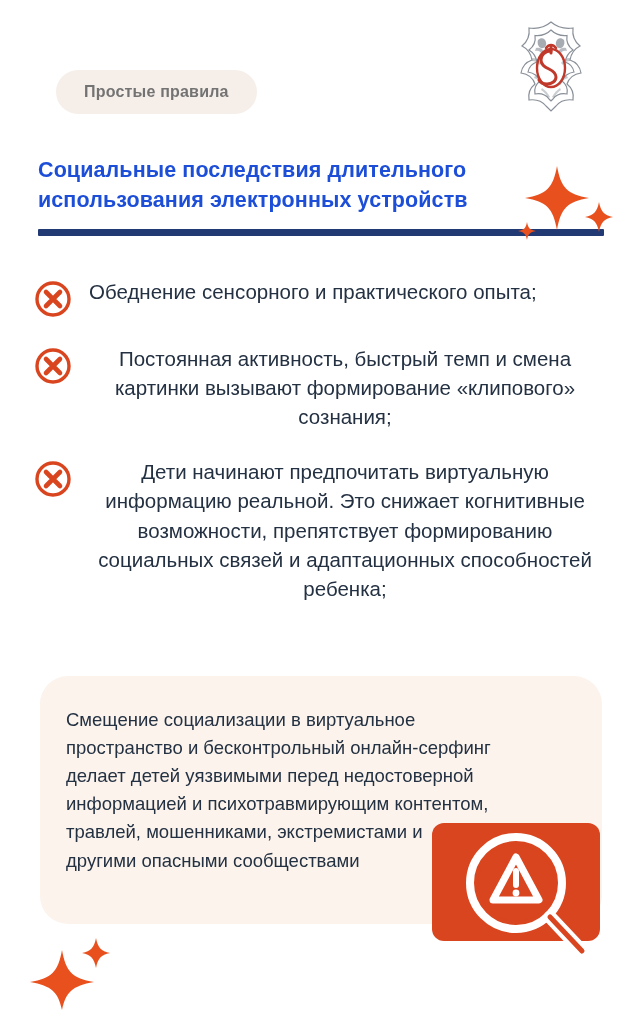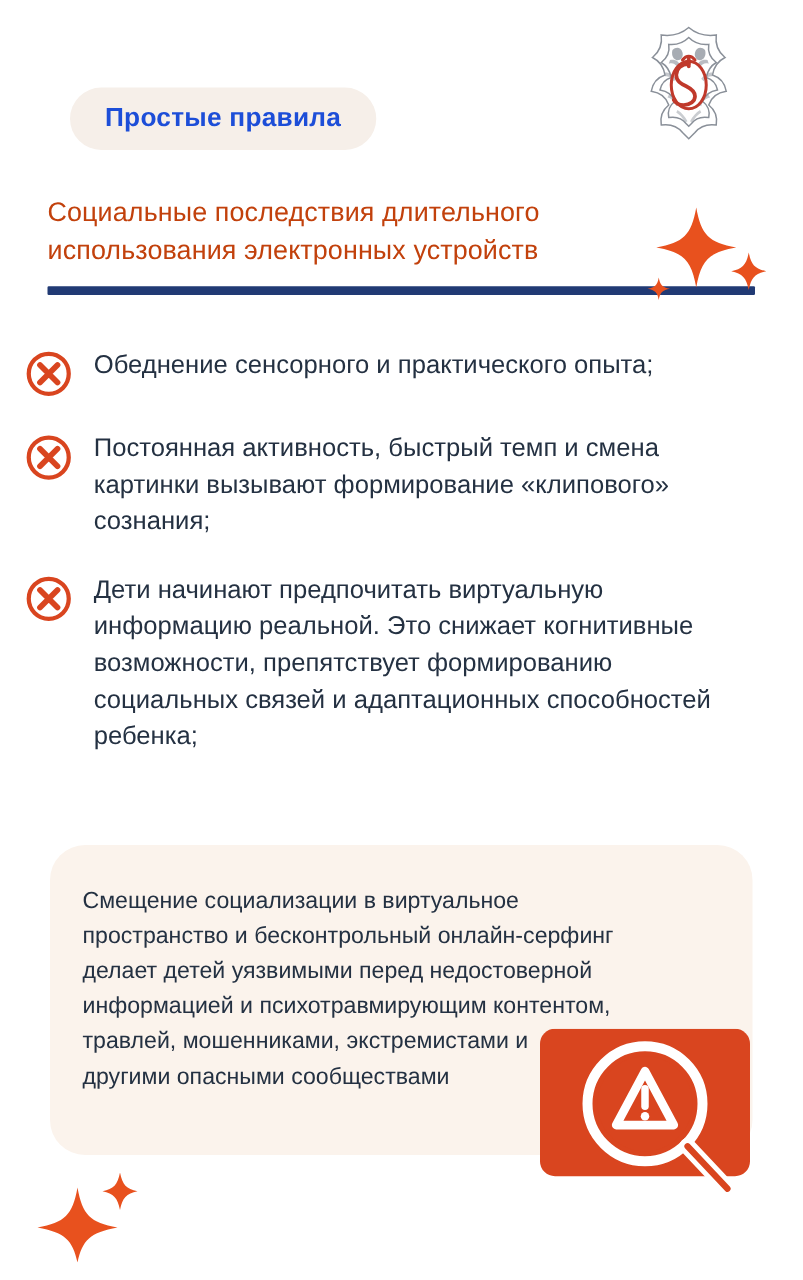--- a/index.html
+++ b/index.html
@@ -33,37 +33,37 @@
   }
 
   
   .badge {
     position: absolute;
     left: 56px;
     top: 70px;
     background: #f6efe9;
     border-radius: 26px;
     padding: 13px 28px;
-    color: #1d4ed8;
-    font-size: 21px;
+    color: #737373;
+    font-size: 16px;
     font-weight: bold;
     letter-spacing: 0.2px;
   }
 
   
   .title-wrap {
     position: absolute;
     left: 38px;
     top: 155px;
     width: 566px;
   }
   .title {
-    color: #c2410c;
+    color: #1d4ed8;
     font-size: 21.5px;
-    font-weight: normal;
+    font-weight: bold;
     line-height: 1.4;
     letter-spacing: 0.1px;
     max-width: 470px;
   }
   .rule {
     margin-top: 14px;
     width: 566px;
     height: 7px;
     background: #213a74;
     border-radius: 1px;
@@ -71,23 +71,24 @@
 
   
   .sparkle {
     position: absolute;
     pointer-events: none;
   }
 
   
   .list {
     position: absolute;
-    left: 20px;
+    left: 34px;
     top: 277px;
     width: 580px;
+    text-align: center;
   }
   .item {
     display: flex;
     align-items: flex-start;
     margin-bottom: 26px;
   }
   .cross-icon {
     flex: 0 0 auto;
     width: 38px;
     height: 38px;

